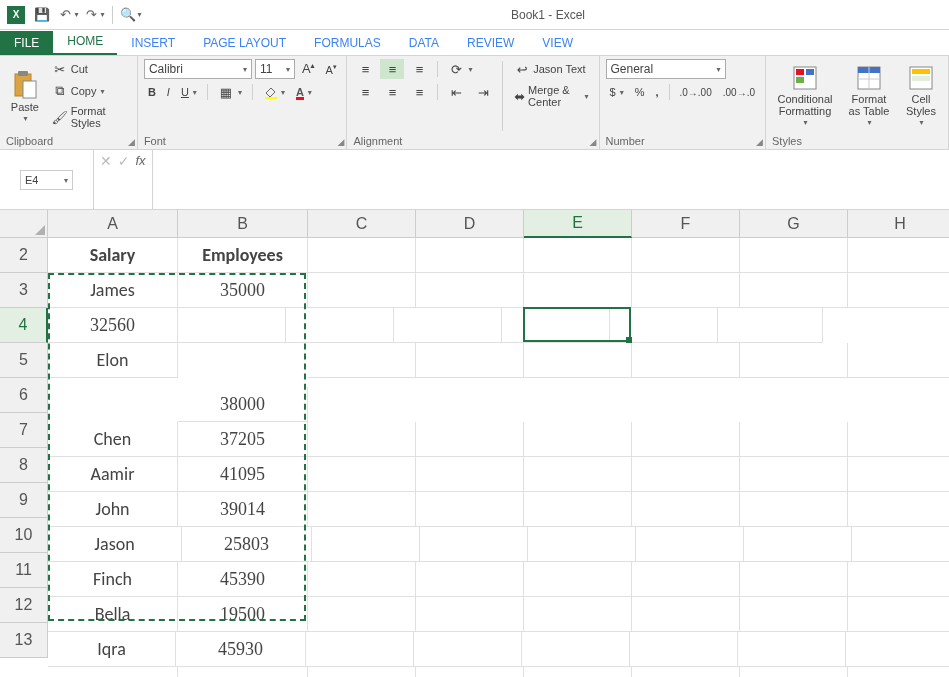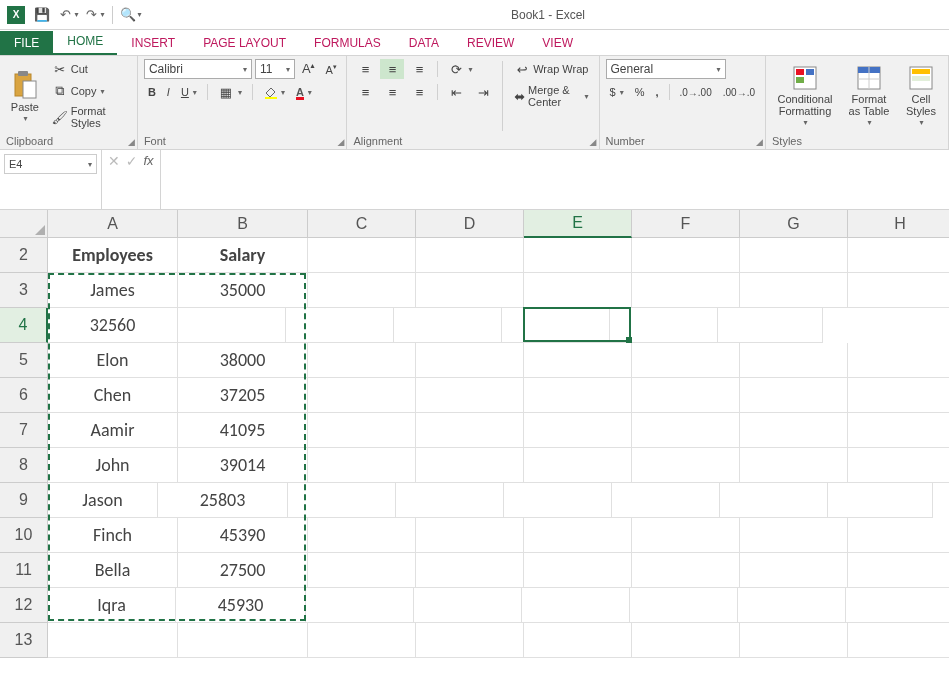--- a/index.html
+++ b/index.html
@@ -7,21 +7,21 @@
 
 
 .titlebar { height: 30px; background: #fff; display: flex; align-items: center; border-bottom: 1px solid #d4d4d4; }
 .titlebar .qat { display: flex; align-items: center; gap: 2px; padding: 0 4px; }
 .qbtn { width: 24px; height: 24px; display: flex; align-items: center; justify-content: center; color: #666; cursor: pointer; }
 .excel-icon { width: 18px; height: 18px; background: #217346; color: #fff; font-size: 10px; font-weight: bold; display: flex; align-items: center; justify-content: center; }
 .title-text { flex: 1; text-align: center; font-size: 12px; color: #555; }
 
 
 .tabs { height: 26px; display: flex; align-items: flex-end; background: #fff; border-bottom: 1px solid #d4d4d4; }
-.tab { padding: 5px 14px; font-size: 12px; color: #be185d; text-transform: uppercase; cursor: pointer; }
+.tab { padding: 5px 14px; font-size: 12px; color: #3b82f6; text-transform: uppercase; cursor: pointer; }
 .tab.file { background: #217346; color: #fff; font-weight: normal; }
 .tab.active { color: #217346; border-bottom: 2px solid #217346; }
 
 
 .ribbon { height: 94px; background: #f1f1f1; border-bottom: 1px solid #d4d4d4; display: flex; }
 .group { border-right: 1px solid #d4d4d4; padding: 3px 6px 2px 6px; display: flex; flex-direction: column; justify-content: space-between; position: relative; }
 .group-body { display: flex; gap: 4px; flex: 1; }
 .group-label { text-align: left; font-size: 11px; color: #666; padding-top: 2px; }
 .dialog-launch { position: absolute; right: 2px; bottom: 2px; font-size: 9px; color: #888; cursor:pointer; }
 
@@ -29,41 +29,41 @@
 .row-h { display: flex; gap: 3px; align-items: center; }
 .rbtn { padding: 2px 4px; display: flex; align-items: center; gap: 3px; cursor: pointer; font-size: 11px; color: #444; min-height: 20px; }
 .bigbtn { display: flex; flex-direction: column; align-items: center; justify-content: center; gap: 2px; padding: 2px 4px; cursor: pointer; font-size: 11px; text-align: center; line-height: 1.1; }
 .dd { font-size: 8px; color: #666; margin-left: 1px; }
 
 .combo { border: 1px solid #ababab; background: #fff; height: 20px; display: flex; align-items: center; padding: 0 4px; justify-content: space-between; }
 .combo .dd { margin-left: 6px; }
 
 
 .fbar { height: 60px; display: flex; border-bottom: 1px solid #d4d4d4; }
-.namebox { width: 102px; border-right: 1px solid #d4d4d4; display:flex; align-items:flex-start; padding:4px; }
+.namebox { width: 94px; border-right: 1px solid #d4d4d4; display:flex; align-items:flex-start; padding:20px; }
 .namebox-inner{ border:1px solid #ccc; display:flex; align-items:center; justify-content:space-between; padding:0 4px; height:20px; width:100%; font-size:11px;}
 .fxbtns { display: flex; align-items: flex-start; padding: 3px 6px; gap: 6px; border-right: 1px solid #d4d4d4; color:#bbb; }
 .fxarea { flex: 1; padding: 3px 6px; font-size: 11px; }
 
 
 .grid-wrap { display: flex; height: calc(677px - 30px - 26px - 94px - 60px); }
 .corner { width: 48px; height: 28px; background: #f0f0f0; border-right: 1px solid #ccc; border-bottom: 1px solid #ccc; position: relative; }
 .corner::after{content:""; position:absolute; right:2px; bottom:2px; width:0;height:0;border-style:solid;border-width:0 0 10px 10px;border-color:transparent transparent #b0b0b0 transparent;}
 .col-headers { display: flex; }
 .colh { height: 28px; background: #f0f0f0; border-right: 1px solid #ccc; border-bottom: 1px solid #ccc; display: flex; align-items: center; justify-content: center; font-size: 16px; color: #555; }
 .colh.sel { background: #e2efe2; color:#217346; border-bottom:2px solid #217346; }
 .row-headers { display: flex; flex-direction: column; }
 .rowh { width: 48px; background: #f0f0f0; border-right: 1px solid #ccc; border-bottom: 1px solid #ccc; display: flex; align-items: center; justify-content: center; font-size: 16px; color: #555; }
 .rowh.sel{ background:#e2efe2; color:#217346; border-right:2px solid #217346;}
 .cells { position: relative; }
 .cell-row { display: flex; }
 .cell { border-right: 1px solid #e0e0e0; border-bottom: 1px solid #e0e0e0; font-size: 18px; font-family: Calibri, sans-serif; padding: 2px 6px; display: flex; align-items: center; overflow: hidden; }
 .cell.header-cell { font-weight: bold; justify-content: center; }
 .cell.name { justify-content: center; }
-.cell.num { justify-content: center; }
+.cell.num { justify-content: center; font-family: Liberation Serif, serif; }
 
 .marching { position: absolute; border: 2px dashed #217346; pointer-events: none; }
 .selection { position: absolute; border: 2px solid #217346; pointer-events: none; }
 .selection::after{content:"";position:absolute;right:-3px;bottom:-3px;width:6px;height:6px;background:#217346;}
 
 .ico { width:16px; height:16px; display:flex;align-items:center;justify-content:center;font-size:13px;}
 .sep-v { width:1px; background:#d0d0d0; margin:2px 3px; align-self:stretch;}
 svg { display:block; }
 </style>
 </head>
@@ -227,21 +227,21 @@
             </div>
           <div class="rbtn">
               <span class="ico">⇥</span>
             </div>
         </div>
       </div>
       <div class="sep-v"></div>
       <div class="col" style="gap:3px">
         <div class="rbtn">
             <span class="ico">↩</span>
-            <span>Wrap Wrap</span>
+            <span>Jason Text</span>
           </div>
         <div class="rbtn">
             <span class="ico">⬌</span>
             <span>Merge &amp; Center</span>
             <span class="dd">▾</span>
           </div>
       </div>
     </div>
     <div class="group-label">Alignment</div>
     <div class="dialog-launch">◢</div>
@@ -352,22 +352,22 @@
         <div class="colh" style="width: 130px;">B</div>
         <div class="colh" style="width: 108px;">C</div>
         <div class="colh" style="width: 108px;">D</div>
         <div class="colh sel" style="width: 108px;">E</div>
         <div class="colh" style="width: 108px;">F</div>
         <div class="colh" style="width: 108px;">G</div>
         <div class="colh" style="width: 105px;">H</div>
       </div>
     <div class="cells" id="cells" style="position:relative">
         <div class="cell-row">
+          <div class="cell header-cell" style="width: 130px; height: 35px;">Salary</div>
           <div class="cell header-cell" style="width: 130px; height: 35px;">Employees</div>
-          <div class="cell header-cell" style="width: 130px; height: 35px;">Salary</div>
           <div class="cell" style="width: 108px; height: 35px;"></div>
           <div class="cell" style="width: 108px; height: 35px;"></div>
           <div class="cell" style="width: 108px; height: 35px;"></div>
           <div class="cell" style="width: 108px; height: 35px;"></div>
           <div class="cell" style="width: 108px; height: 35px;"></div>
           <div class="cell" style="width: 105px; height: 35px;"></div>
         </div>
         <div class="cell-row">
           <div class="cell name" style="width: 130px; height: 35px;">James</div>
           <div class="cell num" style="width: 130px; height: 35px;">35000</div>
@@ -382,21 +382,21 @@
           <div class="cell num" style="width: 130px; height: 35px;">32560</div>
           <div class="cell" style="width: 108px; height: 35px;"></div>
           <div class="cell" style="width: 108px; height: 35px;"></div>
           <div class="cell" style="width: 108px; height: 35px;"></div>
           <div class="cell" style="width: 108px; height: 35px;"></div>
           <div class="cell" style="width: 108px; height: 35px;"></div>
           <div class="cell" style="width: 105px; height: 35px;"></div>
         </div>
         <div class="cell-row">
           <div class="cell name" style="width: 130px; height: 35px;">Elon</div>
-          <div class="cell num" style="width: 130px; height: 35px;">38000</div>
+          <div class="cell num" style="width: 130px; height: 35px; margin-top: 44px;">38000</div>
           <div class="cell" style="width: 108px; height: 35px;"></div>
           <div class="cell" style="width: 108px; height: 35px;"></div>
           <div class="cell" style="width: 108px; height: 35px;"></div>
           <div class="cell" style="width: 108px; height: 35px;"></div>
           <div class="cell" style="width: 108px; height: 35px;"></div>
           <div class="cell" style="width: 105px; height: 35px;"></div>
         </div>
         <div class="cell-row">
           <div class="cell name" style="width: 130px; height: 35px;">Chen</div>
           <div class="cell num" style="width: 130px; height: 35px;">37205</div>
@@ -421,42 +421,42 @@
           <div class="cell name" style="width: 130px; height: 35px;">John</div>
           <div class="cell num" style="width: 130px; height: 35px;">39014</div>
           <div class="cell" style="width: 108px; height: 35px;"></div>
           <div class="cell" style="width: 108px; height: 35px;"></div>
           <div class="cell" style="width: 108px; height: 35px;"></div>
           <div class="cell" style="width: 108px; height: 35px;"></div>
           <div class="cell" style="width: 108px; height: 35px;"></div>
           <div class="cell" style="width: 105px; height: 35px;"></div>
         </div>
         <div class="cell-row">
-          <div class="cell name" style="width: 110px; height: 35px;">Jason</div>
+          <div class="cell name" style="width: 134px; height: 35px;">Jason</div>
           <div class="cell num" style="width: 130px; height: 35px;">25803</div>
           <div class="cell" style="width: 108px; height: 35px;"></div>
           <div class="cell" style="width: 108px; height: 35px;"></div>
           <div class="cell" style="width: 108px; height: 35px;"></div>
           <div class="cell" style="width: 108px; height: 35px;"></div>
           <div class="cell" style="width: 108px; height: 35px;"></div>
           <div class="cell" style="width: 105px; height: 35px;"></div>
         </div>
         <div class="cell-row">
           <div class="cell name" style="width: 130px; height: 35px;">Finch</div>
           <div class="cell num" style="width: 130px; height: 35px;">45390</div>
           <div class="cell" style="width: 108px; height: 35px;"></div>
           <div class="cell" style="width: 108px; height: 35px;"></div>
           <div class="cell" style="width: 108px; height: 35px;"></div>
           <div class="cell" style="width: 108px; height: 35px;"></div>
           <div class="cell" style="width: 108px; height: 35px;"></div>
           <div class="cell" style="width: 105px; height: 35px;"></div>
         </div>
         <div class="cell-row">
           <div class="cell name" style="width: 130px; height: 35px;">Bella</div>
-          <div class="cell num" style="width: 130px; height: 35px;">27500</div>
+          <div class="cell num" style="width: 130px; height: 35px;">19500</div>
           <div class="cell" style="width: 108px; height: 35px;"></div>
           <div class="cell" style="width: 108px; height: 35px;"></div>
           <div class="cell" style="width: 108px; height: 35px;"></div>
           <div class="cell" style="width: 108px; height: 35px;"></div>
           <div class="cell" style="width: 108px; height: 35px;"></div>
           <div class="cell" style="width: 105px; height: 35px;"></div>
         </div>
         <div class="cell-row">
           <div class="cell name" style="width: 128px; height: 35px;">Iqra</div>
           <div class="cell num" style="width: 130px; height: 35px;">45930</div>

